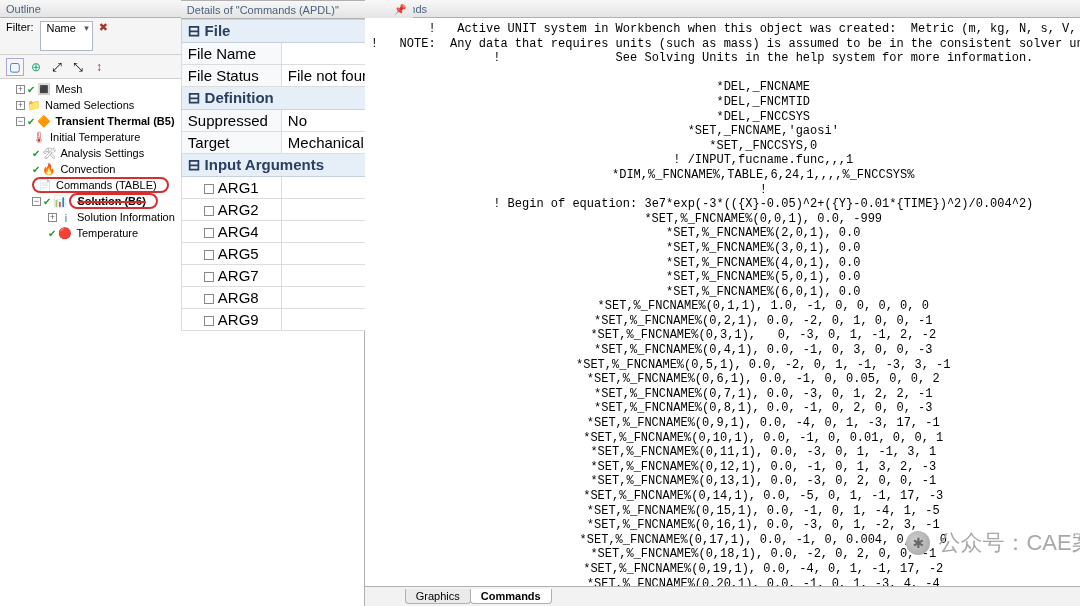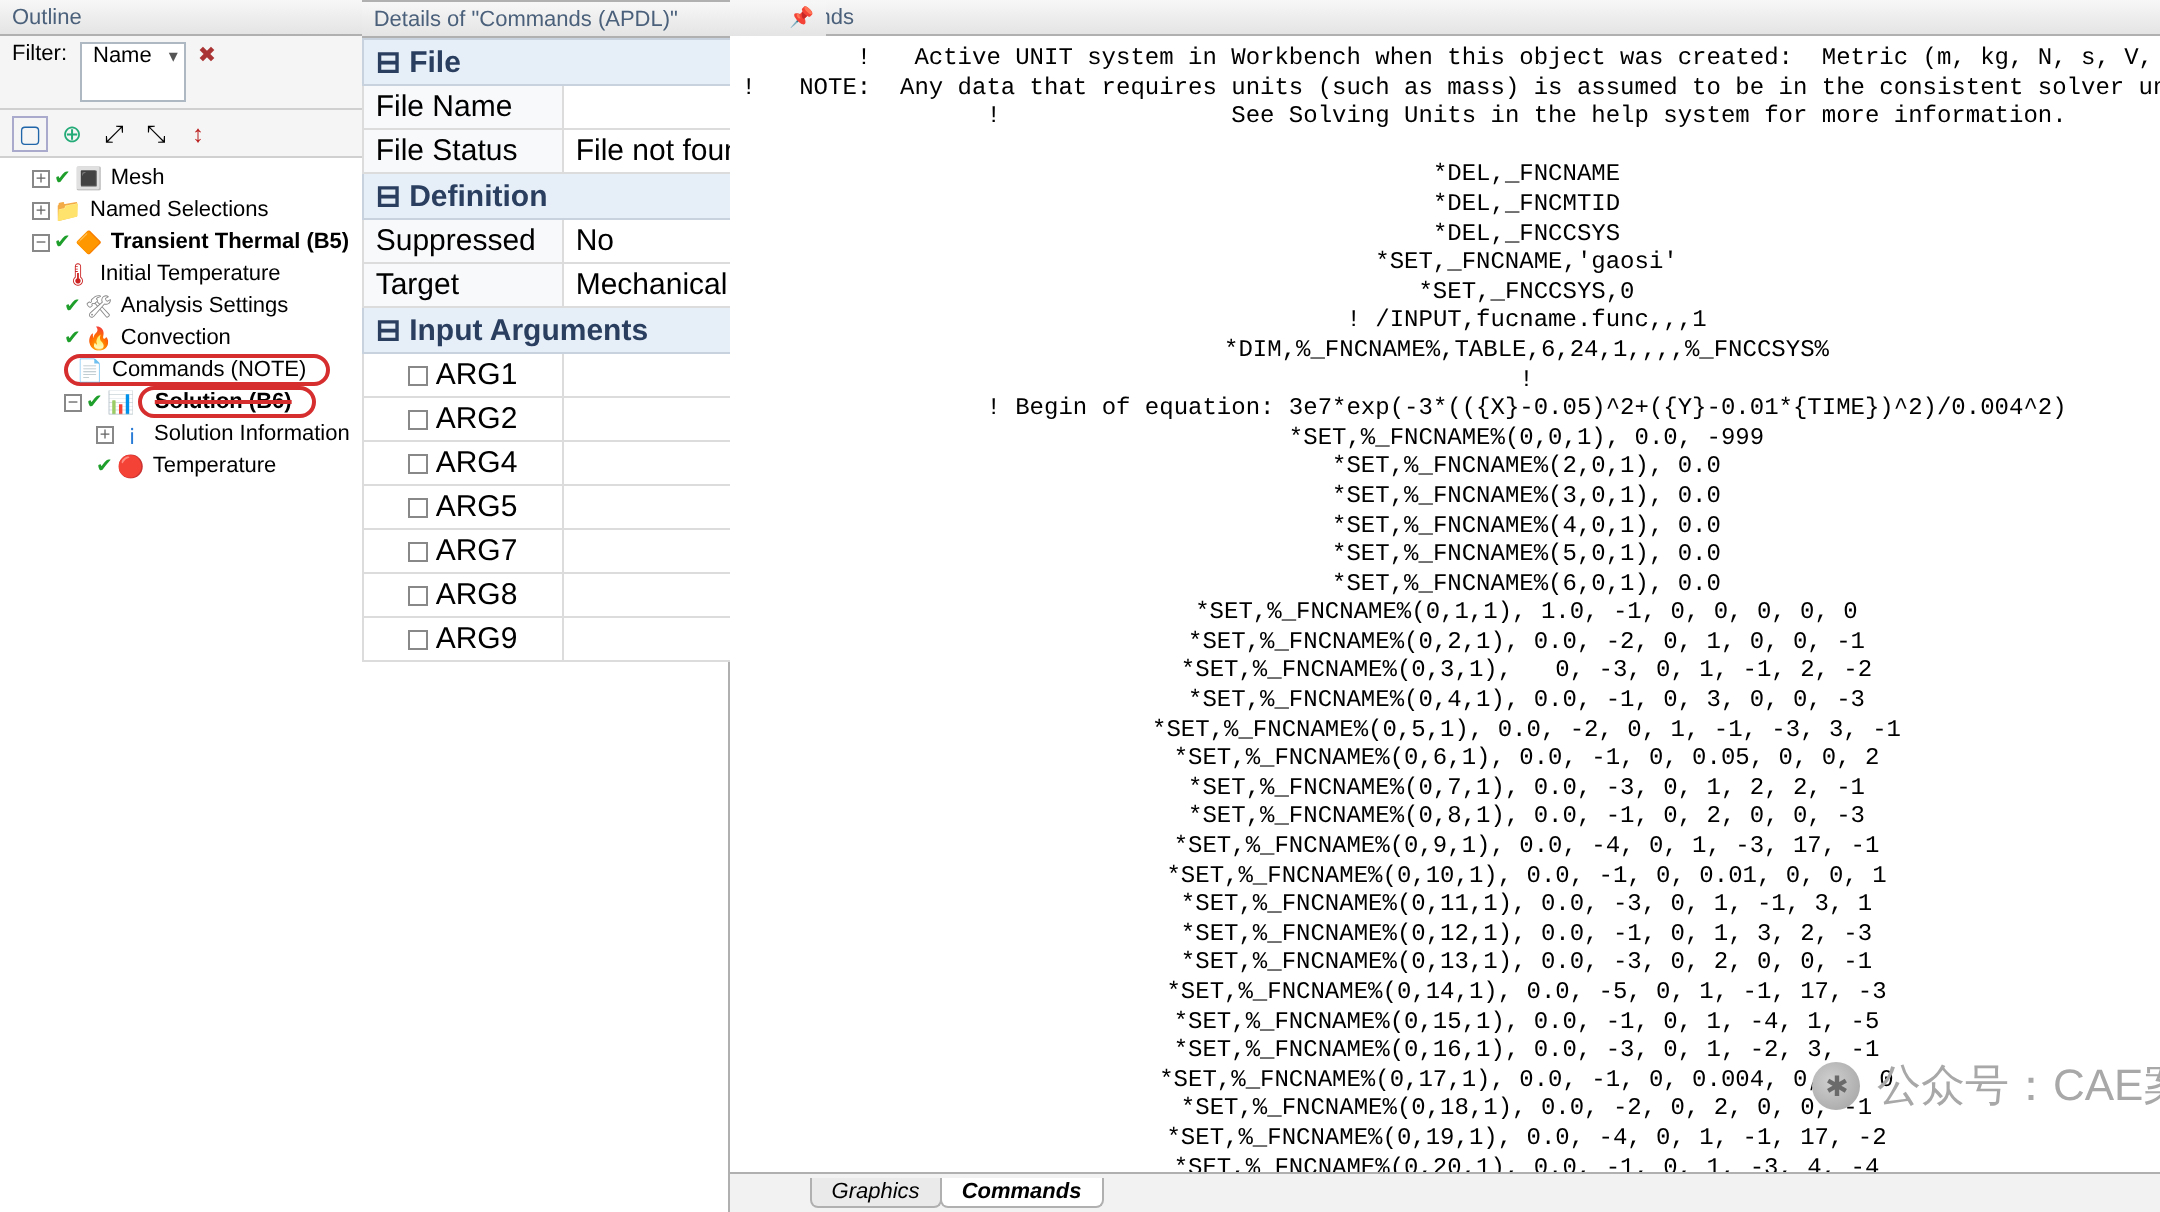--- a/index.html
+++ b/index.html
@@ -93,21 +93,21 @@
   .tabs {
     border-top: 1px solid #b0b0b0;
     display: flex; align-items: center; gap: 0;
     padding-left: 40px; height: 20px;
     background: #f2f2f2;
   }
   .tab {
     border: 1px solid #b0b0b0; border-top: none;
     border-top-left-radius: 0; border-top-right-radius: 0;
     border-bottom-left-radius: 4px; border-bottom-right-radius: 4px;
-    padding: 1px 10px; font-size: 11px; background: #eaeaea; margin-right:-1px;font-style:italic;
+    padding: 1px 10px; font-size: 11px; background: #eaeaea; margin-right:-1px;
   }
   .tab.active { background: #fff; font-weight: bold; }
 
   .watermark {
     position: absolute;
     right: 24px; bottom: 28px;
     font-size: 22px;
     color: #a8a8a8;
     display: flex; align-items: center; gap: 8px;
     pointer-events: none;
@@ -170,21 +170,21 @@
           <span class="lbl">Analysis Settings</span>
         </div>
         <div class="node ind1">
           <span class="green-check">✔</span>
           <span class="icon" style="color:#c22;">🔥</span>
           <span class="lbl">Convection</span>
         </div>
         <div class="node ind1">
           <span class="red-oval">
             <span class="icon" style="color:#06c;">📄</span>
-            <span class="lbl">Commands (NOTE)</span>
+            <span class="lbl">Commands (TABLE)</span>
           </span>
         </div>
         <div class="node ind1">
           <span class="toggle box">−</span>
           <span class="green-check">✔</span>
           <span class="icon" style="color:#c29a2a;">📊</span>
           <span class="red-oval">
             <span class="lbl bold struck">Solution (B6)</span>
           </span>
         </div>

